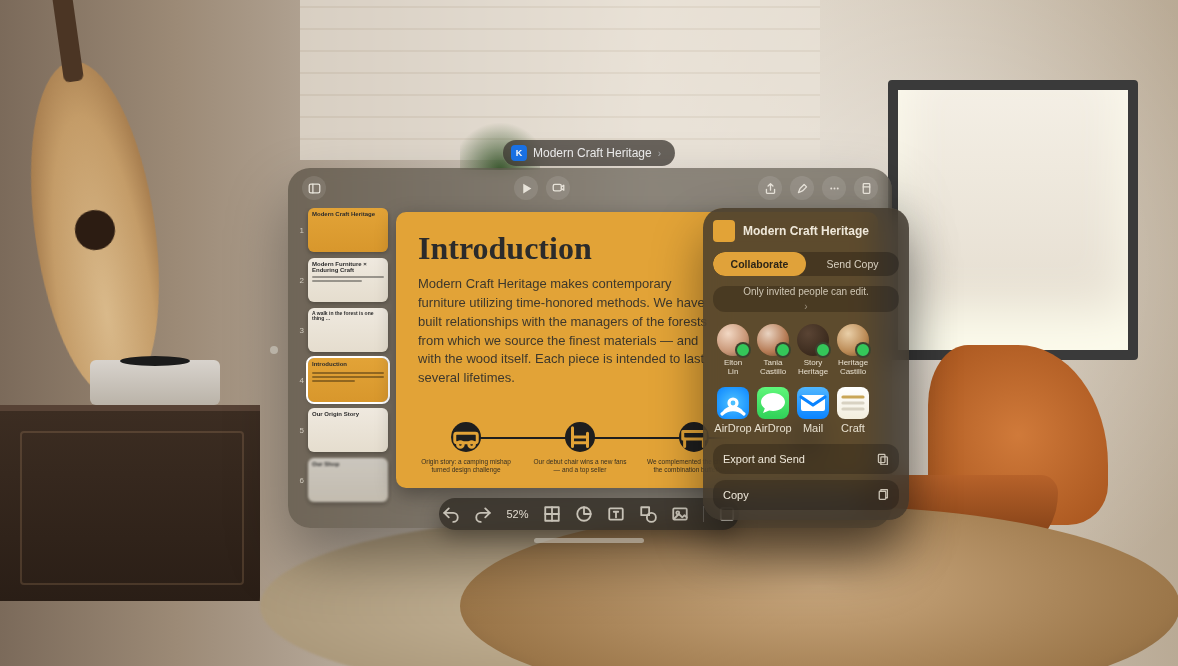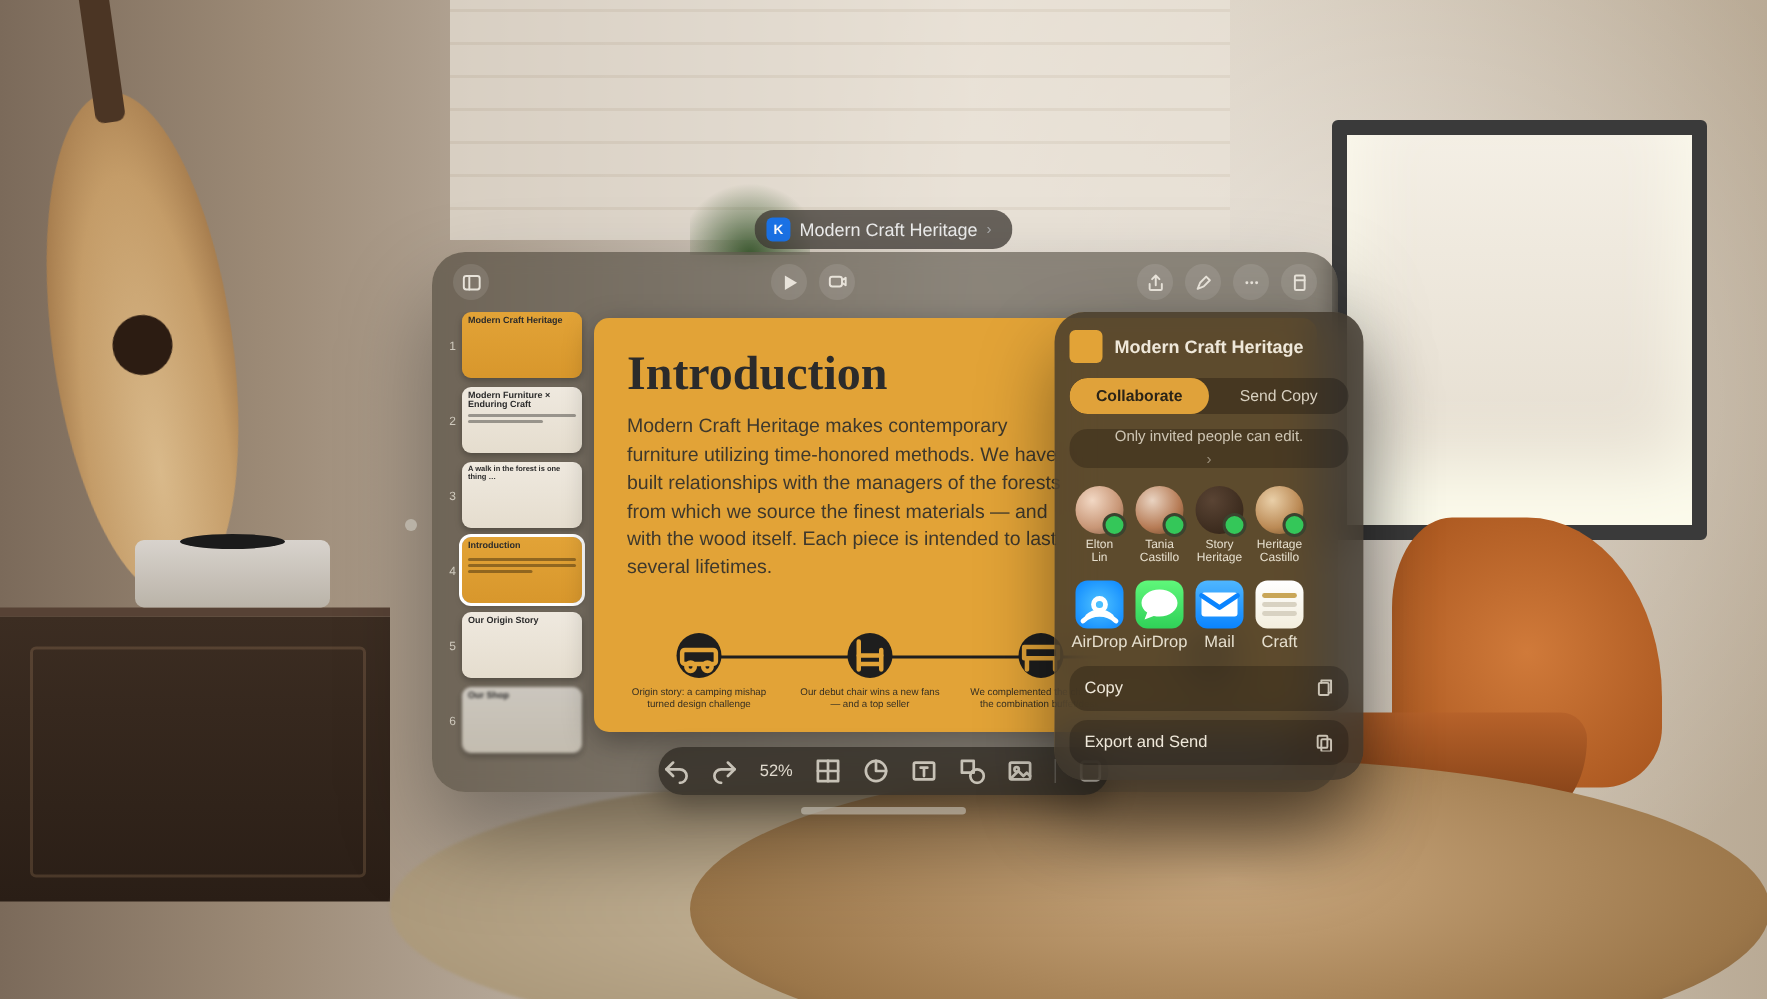--- a/index.html
+++ b/index.html
@@ -402,26 +402,26 @@
             <line x1="3" y1="5" x2="13" y2="5" stroke="#c9a657"></line>
             <line x1="3" y1="8" x2="13" y2="8" stroke="#d8d2c2"></line>
             <line x1="3" y1="11" x2="13" y2="11" stroke="#d8d2c2"></line>
           </svg>
         </div>
       <div class="aname">Craft</div>
     </div>
   </div>
 
   <div class="action">
+    <span>Export and Send</span>
+    <svg viewBox="0 0 16 16">
+        <rect x="3" y="3" width="8" height="10" rx="1"></rect>
+        <rect x="6" y="6" width="8" height="10" rx="1"></rect>
+      </svg>
+  </div>
+  <div class="action">
     <span>Copy</span>
     <svg viewBox="0 0 16 16">
         <rect x="4" y="4" width="8" height="10" rx="1"></rect>
         <path d="M6 4V2h8v10h-2"></path>
       </svg>
   </div>
-  <div class="action">
-    <span>Export and Send</span>
-    <svg viewBox="0 0 16 16">
-        <rect x="3" y="3" width="8" height="10" rx="1"></rect>
-        <rect x="6" y="6" width="8" height="10" rx="1"></rect>
-      </svg>
-  </div>
 </div>
 
 </body></html>

